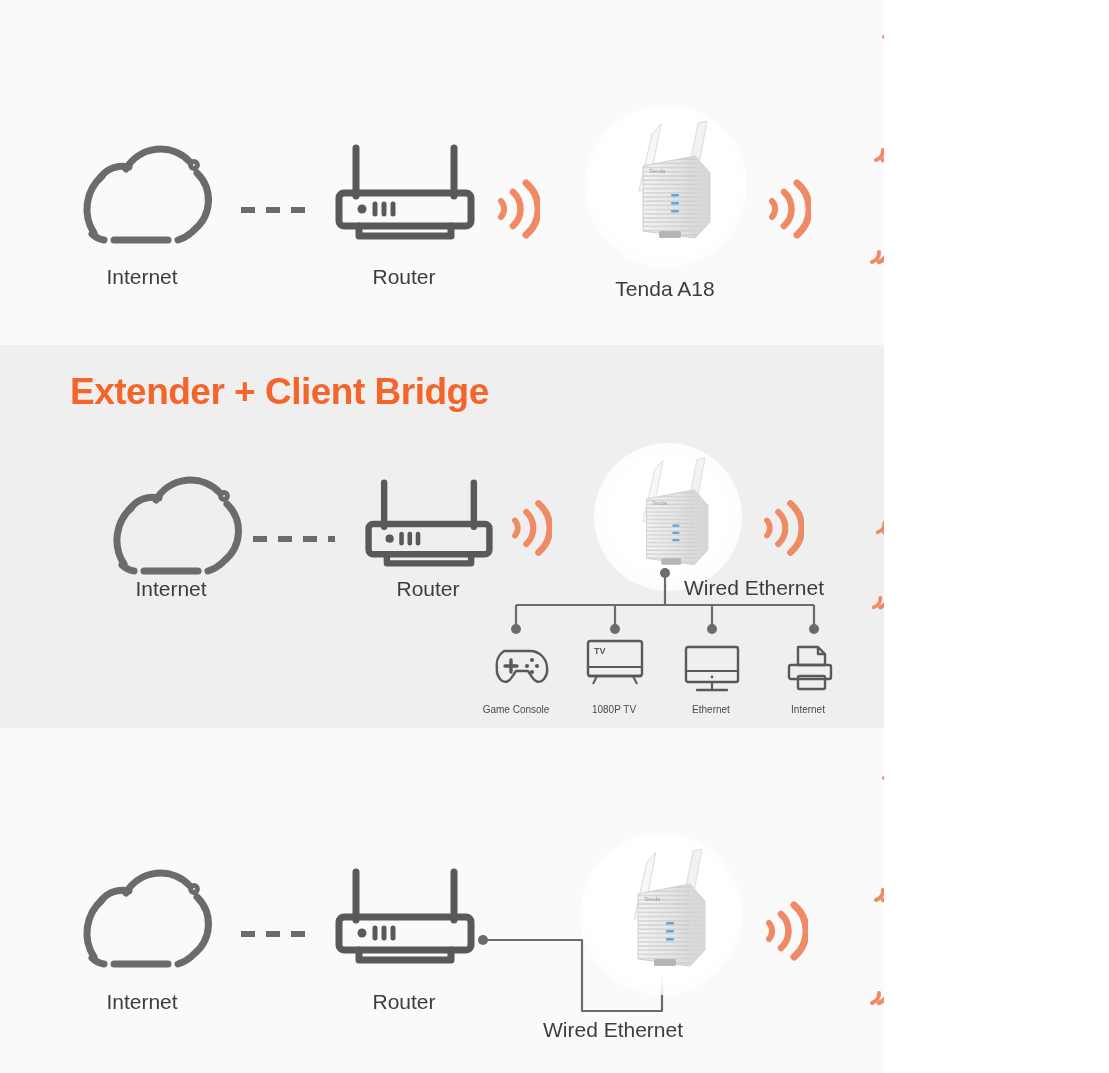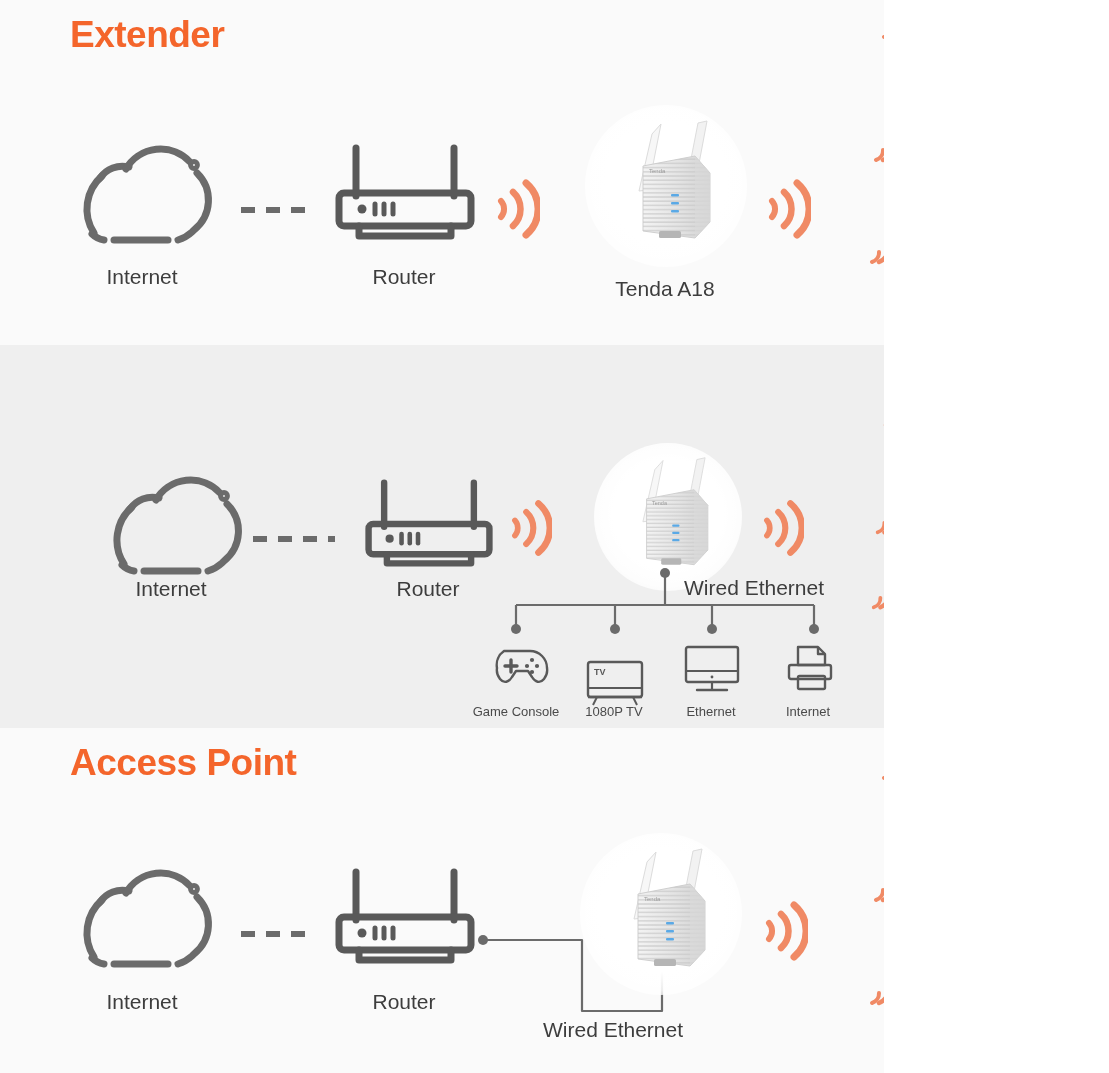--- a/index.html
+++ b/index.html
@@ -31,21 +31,21 @@
     position: absolute;
     color: #3d3d3d;
     font-size: 21px;
     text-align: center;
     white-space: nowrap;
     transform: translateX(-50%);
   }
   .small-label {
     position: absolute;
     color: #4a4a4a;
-    font-size: 13px;
+    font-size: 10px;
     text-align: left;
     white-space: nowrap;
     transform: translateX(-50%);
   }
   .wired-label {
     position: absolute;
     color: #3d3d3d;
     font-size: 21px;
     white-space: nowrap;
   }
@@ -338,21 +338,21 @@
         <g fill="#595959">
           <circle cx="48" cy="15" r="2.1"></circle>
           <circle cx="43" cy="21" r="2.1"></circle>
           <circle cx="53" cy="21" r="2.1"></circle>
           <circle cx="48" cy="27" r="2.1"></circle>
         </g>
       </svg>
     </div>
     <div class="small-label" style="left:516px; top:359px;">Game Console</div>
 
-    <div class="icon" style="left:585px; top:314px;">
+    <div class="icon" style="left:585px; top:293px;">
       <svg width="60" height="50" viewBox="0 0 60 50">
         <g fill="none" stroke="#595959" stroke-width="2.4" stroke-linejoin="round">
           <rect x="3" y="3" width="54" height="35" rx="2.5"></rect>
           <line x1="3" y1="29" x2="57" y2="29" stroke-width="2"></line>
           <line x1="3" y1="38" x2="57" y2="38" stroke-width="2.4"></line>
           <line x1="12" y1="38" x2="8" y2="46" stroke-width="2"></line>
           <line x1="48" y1="38" x2="52" y2="46" stroke-width="2"></line>
         </g>
         <text x="9" y="16" font-family="Liberation Sans, sans-serif" font-size="9" font-weight="bold" fill="#595959">TV</text>
       </svg>
@@ -588,16 +588,15 @@
       <svg width="132" height="88" viewBox="0 0 132 88">
         <g fill="none" stroke="#3f3f3f" stroke-width="5" stroke-linejoin="round">
           <path d="M18,72 L18,12 a6,6 0 0 1 6,-6 H108 a6,6 0 0 1 6,6 V72"></path>
           <path d="M5,72 H127 a3,3 0 0 1 3,3 v5 a4,4 0 0 1 -4,4 H6 a4,4 0 0 1 -4,-4 v-5 a3,3 0 0 1 3,-3 Z"></path>
           <path d="M54,72 h24" stroke-width="4"></path>
         </g>
       </svg>
     </div>
   </div>
 
-  <div class="title t1">Extender</div>
-  <div class="title t3">Access Point</div>
+  <div class="title t2">Extender + Client Bridge</div>
 
 </div>
 
 </body></html>

